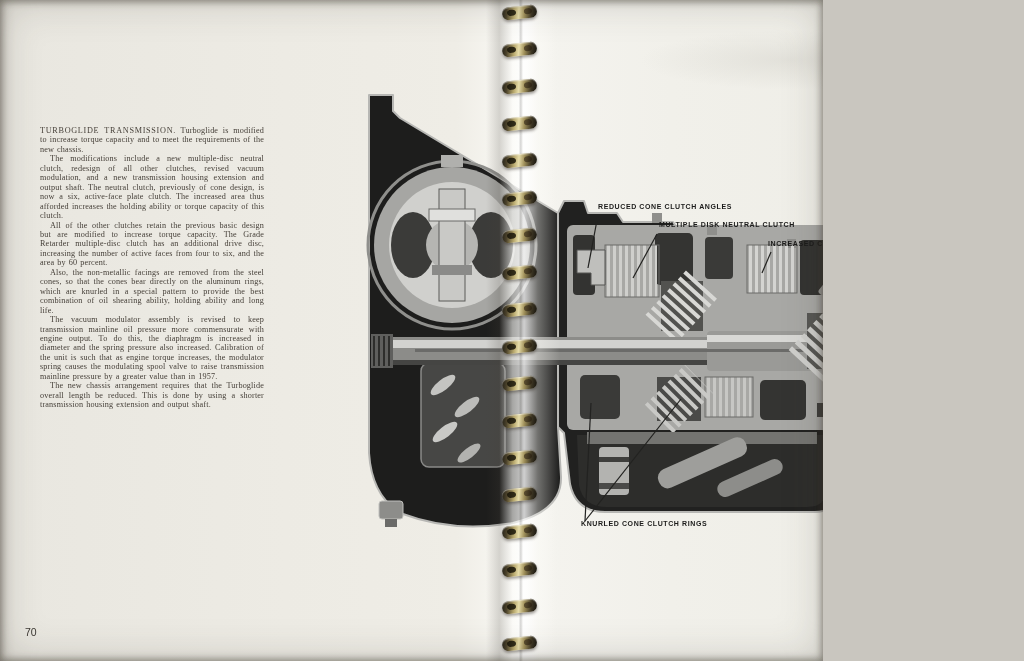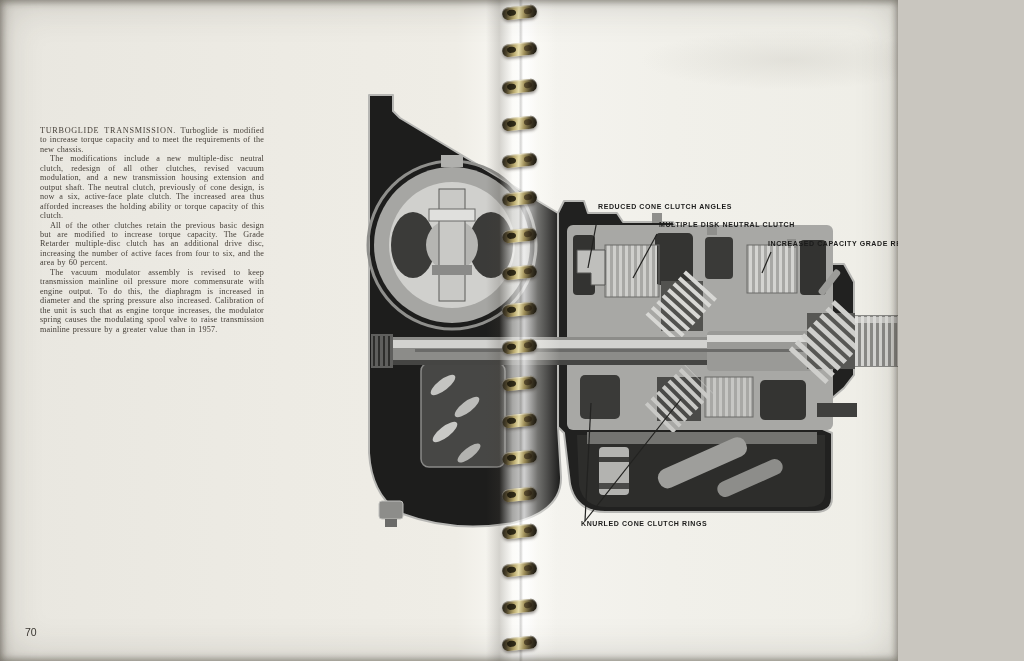--- a/index.html
+++ b/index.html
@@ -1,16 +1,16 @@
 <!DOCTYPE html>
 <html><head>
 <meta charset="utf-8">
 <style>
   html,body{margin:0;padding:0;background:#c9c6bf;}
-  #spread{position:relative;width:898px;height:661px;overflow:hidden;
+  #spread{position:relative;width:823px;height:661px;overflow:hidden;
           font-family:"Liberation Serif",serif;background:#c4b5fd;}
   
   .page{position:absolute;top:0;height:661px;}
   #page-left{left:0;width:519px;
     background:linear-gradient(90deg,#dcd9d2 0%,#e9e7e0 3%,#edebe4 55%,#efede6 88%,#f7f6f1 96%,#fcfbf8 100%);}
   #page-right{left:519px;width:505px;
     background:linear-gradient(90deg,#fdfdfb 0%,#f4f3ee 7%,#f1f0ea 30%,#eeede6 85%,#e2e0d9 98%,#d8d5ce 100%);}
   #page-right::before{content:'';position:absolute;left:120px;top:30px;width:300px;height:60px;
     background:radial-gradient(ellipse at center,rgba(190,188,180,.28),rgba(190,188,180,0) 70%);}
   
@@ -61,21 +61,23 @@
 
 <div id="spread">
 
   <div class="page" id="page-left"></div>
   <div class="page" id="page-right"></div>
 
   <div id="bodytext">
     <p class="first"><span class="runin">TURBOGLIDE TRANSMISSION.</span> <span>Turboglide is modified to increase torque capacity and to meet the requirements of the new chassis.</span></p>
     <p>The modifications include a new multiple-disc neutral clutch, redesign of all other clutches, revised vacuum modulation, and a new transmission housing extension and output shaft. The neutral clutch, previously of cone design, is now a six, active-face plate clutch. The increased area thus afforded increases the holding ability or torque capacity of this clutch.</p>
     <p>All of the other clutches retain the previous basic design but are modified to increase torque capacity. The Grade Retarder multiple-disc clutch has an additional drive disc, increasing the number of active faces from four to six, and the area by 60 percent.</p>
+    <p>Also, the non-metallic facings are removed from the steel cones, so that the cones bear directly on the aluminum rings, which are knurled in a special pattern to provide the best combination of oil shearing ability, holding ability and long life.</p>
     <p>The vacuum modulator assembly is revised to keep transmission mainline oil pressure more commensurate with engine output. To do this, the diaphragm is increased in diameter and the spring pressure also increased. Calibration of the unit is such that as engine torque increases, the modulator spring causes the modulating spool valve to raise transmission mainline pressure by a greater value than in 1957.</p>
+    <p>The new chassis arrangement requires that the Turboglide overall length be reduced. This is done by using a shorter transmission housing extension and output shaft.</p>
   </div>
 
   <div class="pageno" id="pn-left">70</div>
   <div class="pageno" id="pn-right">71</div>
 
   <svg id="cutaway" width="615" height="465" viewBox="0 0 615 465">
 
     <g>
       <path d="M14,10 L38,10 L38,26 L45,33 L203,128 L203,342 L206,392 Q207,426 158,438 Q98,448 48,429 Q17,413 14,368 Z" fill="#1d1d1c" stroke="#b7b7b4" stroke-width="2" stroke-linejoin="round"></path>
       <circle cx="97" cy="160" r="84" fill="none" stroke="#8f8f8c" stroke-width="3"></circle>

